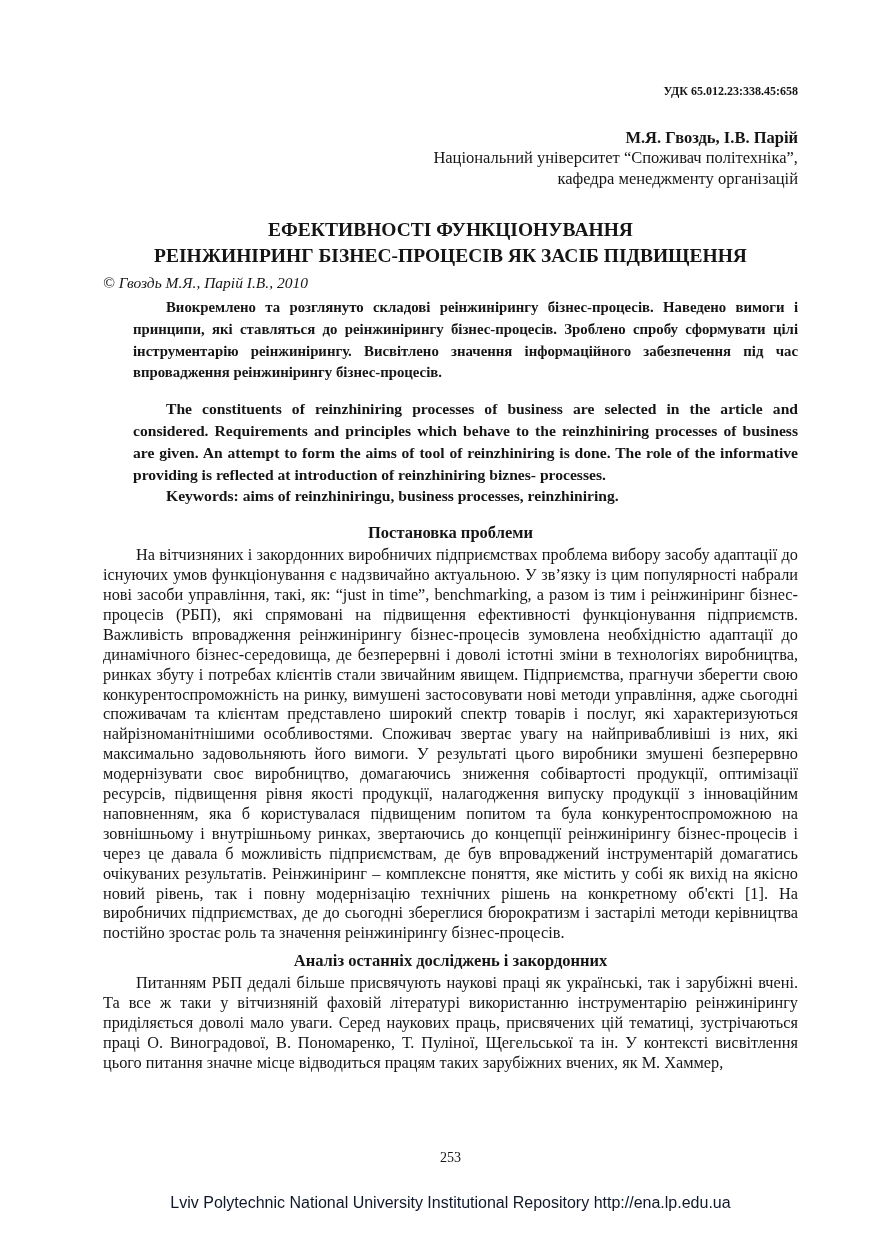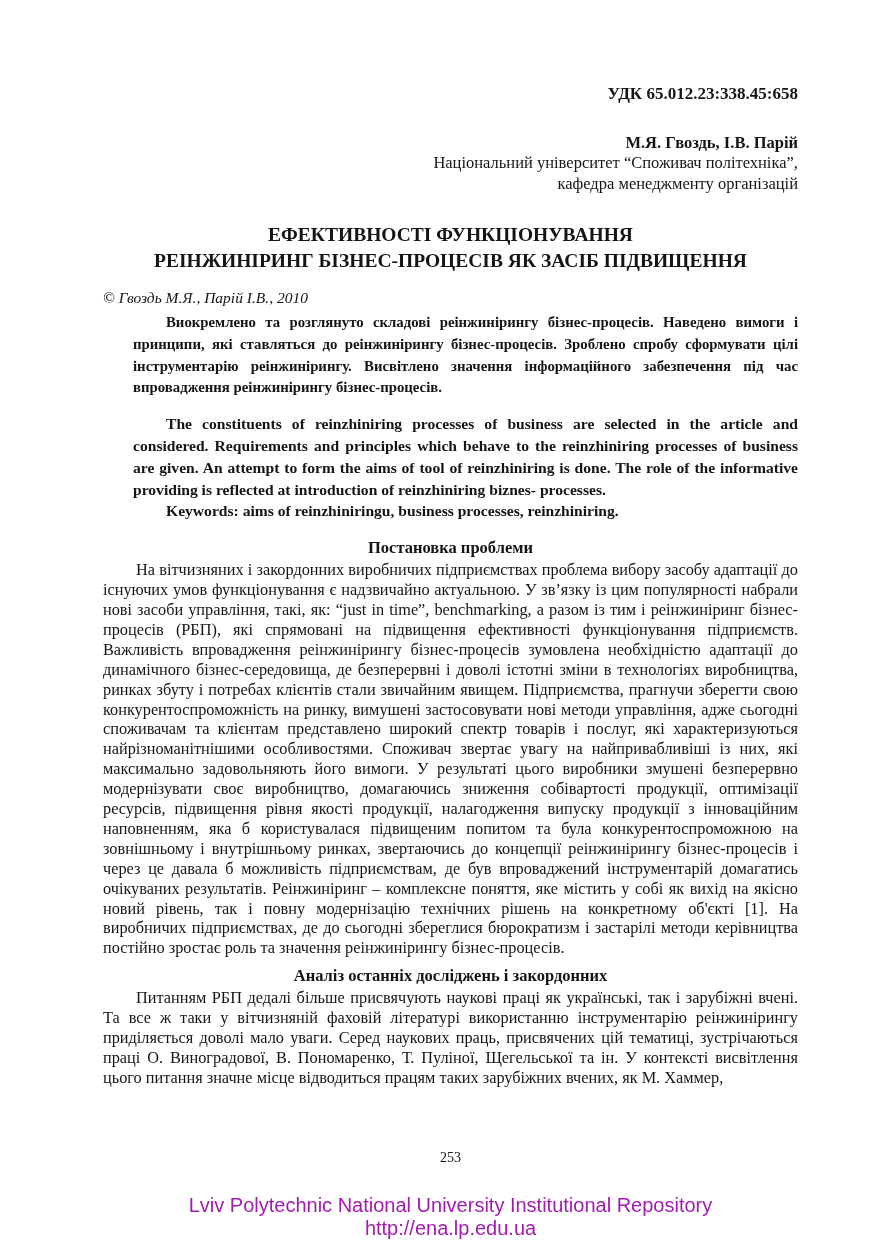--- a/index.html
+++ b/index.html
@@ -15,21 +15,21 @@
   .content {
     position: absolute;
     left: 103px;
     top: 0;
     width: 695px;
   }
   .udc {
     margin-top: 84px;
     text-align: right;
     font-weight: 700;
-    font-size: 17px;
+    font-size: 12px;
   }
   .authors {
     margin-top: 28px;
     text-align: right;
     font-weight: 700;
     font-size: 16.5px;
     line-height: 21px;
   }
   .affiliation-line {
     text-align: right;
@@ -37,21 +37,21 @@
     line-height: 20.5px;
   }
   .article-title {
     margin-top: 28px;
     text-align: center;
     font-weight: 700;
     font-size: 19.5px;
     line-height: 25.5px;
   }
   .copyright {
-    margin-top: 16px;
+    margin-top: 6px;
     font-style: italic;
     font-size: 15.5px;
   }
   .abstract {
     margin-left: 30px;
     font-weight: 700;
     text-align: justify;
   }
   .abstract-ua {
     margin-top: 5px;
@@ -89,22 +89,22 @@
     text-align: center;
     font-size: 14px;
   }
   .repository-footer {
     position: absolute;
     top: 1194px;
     left: 103px;
     width: 695px;
     text-align: center;
     font-family: "Liberation Sans", sans-serif;
-    font-size: 20px;
-    color: #a21caf;
+    font-size: 16px;
+    color: #0f172a;
   }
 </style>
 </head>
 <body>
 
 <div class="page">
   <div class="content">
 
     <div class="udc">УДК 65.012.23:338.45:658</div>
 

